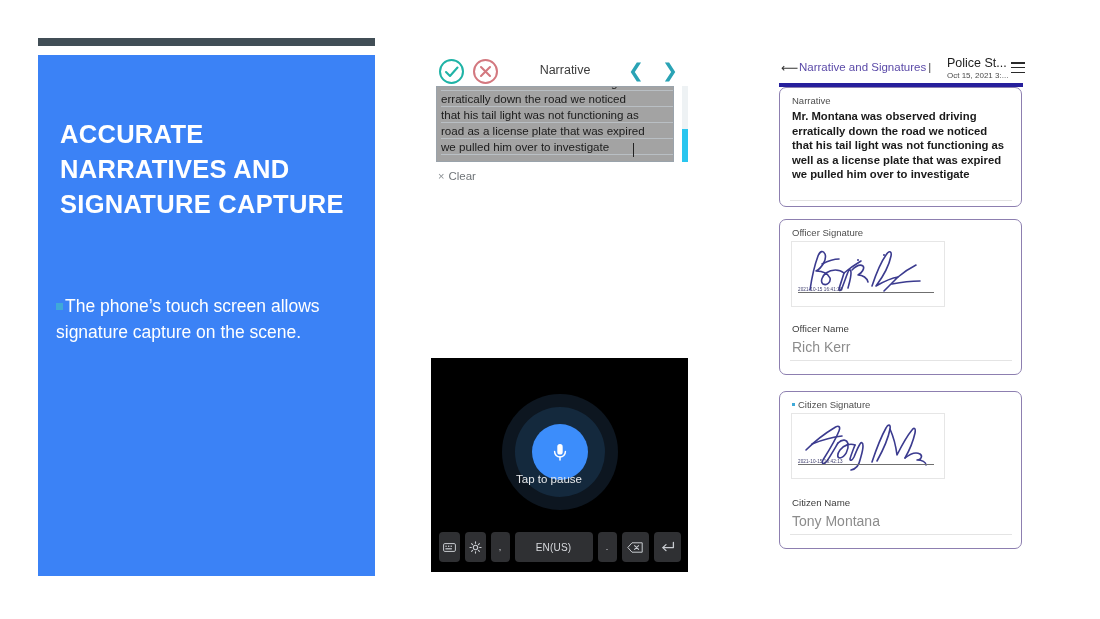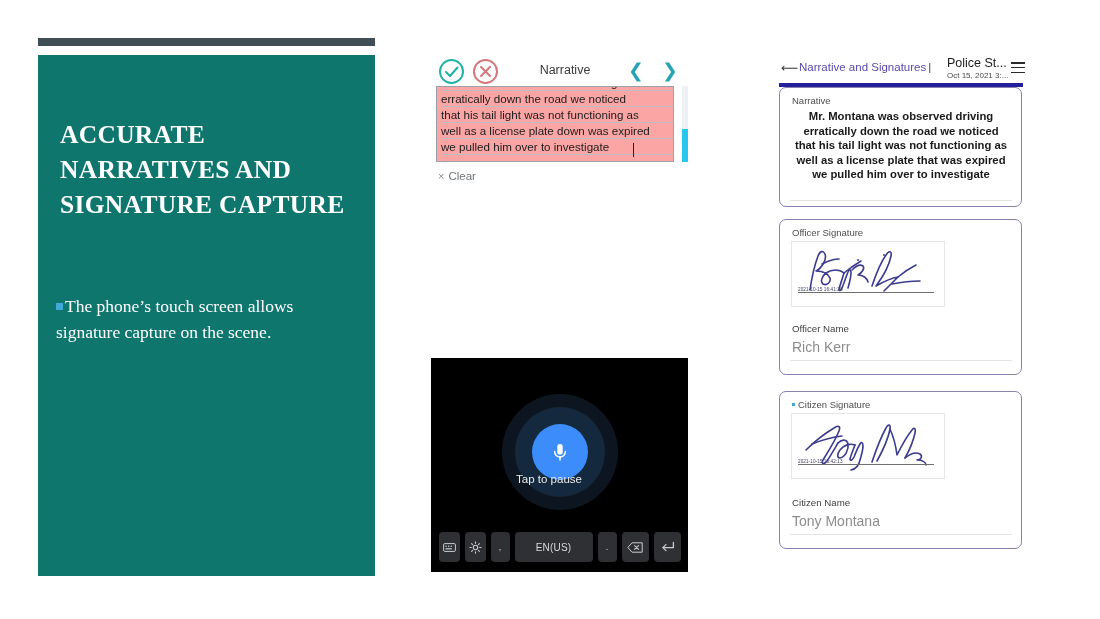--- a/index.html
+++ b/index.html
@@ -29,22 +29,21 @@
     left: 0; top: 0;
     width: 337px;
     height: 8px;
     background: #414e56;
   }
   #slide-body {
     position: absolute;
     left: 0; top: 17px;
     width: 337px;
     height: 521px;
-    background: #0f766e;
-    font-family: Liberation Serif, serif;
+    background: #3b82f6;
   }
   #slide-title {
     position: absolute;
     left: 22px;
     top: 62px;
     width: 300px;
     color: #ffffff;
     font-size: 25.5px;
     font-weight: bold;
     line-height: 1.38;
@@ -121,21 +120,21 @@
   }
   #prev-chevron { left: 194px; }
   #next-chevron { left: 228px; }
 
   #narrative-textbox {
     position: absolute;
     left: 4px;
     top: 30px;
     width: 238px;
     height: 76px;
-    background: #fca5a5;
+    background: #a3a3a3;
     border: 1px solid #9aa3ab;
     box-sizing: border-box;
     overflow: hidden;
   }
   #narrative-lines {
     position: absolute;
     left: 4px;
     top: -12px;
     width: 232px;
     font-size: 11.6px;
@@ -363,21 +362,20 @@
   }
   #narrative-card-text {
     position: absolute;
     left: 12px;
     top: 21px;
     width: 218px;
     font-size: 11.3px;
     font-weight: bold;
     line-height: 14.6px;
     color: #1a1a1a;
-    text-align: center;
   }
   #narrative-card-rule {
     position: absolute;
     left: 10px;
     top: 112px;
     width: 222px;
     height: 1px;
     background: #e2e2e2;
   }
 
@@ -463,21 +461,21 @@
     <div id="editor-title">Narrative</div>
     <div id="prev-chevron" class="chev-btn">❮</div>
     <div id="next-chevron" class="chev-btn">❯</div>
   </div>
 
   <div id="narrative-textbox">
     <div id="narrative-lines">
       <span class="nline">Mr. Montana was observed driving</span>
       <span class="nline">erratically down the road we noticed</span>
       <span class="nline">that his tail light was not functioning as</span>
-      <span class="nline">well as a license plate down was expired</span>
+      <span class="nline">road as a license plate that was expired</span>
       <span class="nline">we pulled him over to investigate</span>
     </div>
     <div id="text-caret"></div>
   </div>
   <div id="editor-scroll-track"></div>
   <div id="editor-scroll-thumb"></div>
 
   <div id="clear-button">
     <span class="x-glyph">×</span><span>Clear</span>
   </div>

